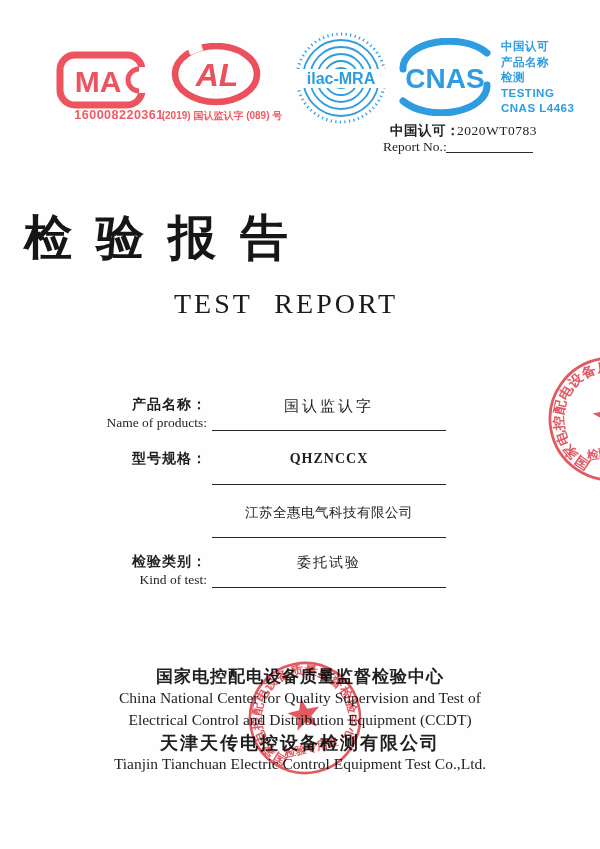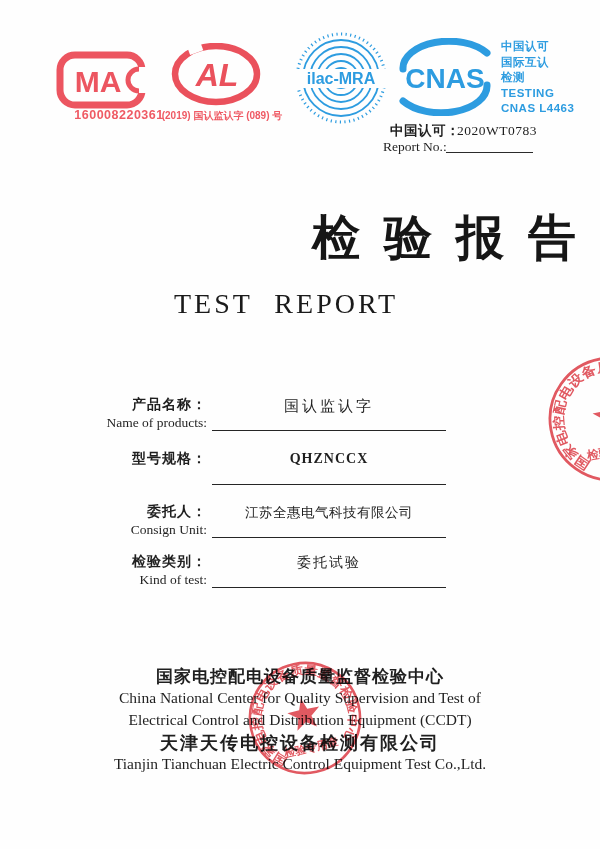--- a/index.html
+++ b/index.html
@@ -11,21 +11,21 @@
   .cal-cap{left:152px;top:109px;width:140px;text-align:center;font-size:10px;font-weight:700;
            color:#ef5a64;white-space:nowrap;}
   .cnas-side{left:501px;top:39px;width:95px;color:#2d9ce0;font-weight:700;font-size:11.5px;
              line-height:15.5px;letter-spacing:.5px;white-space:nowrap;}
   
   .rep-cn{left:390px;top:122px;font-size:13.5px;font-weight:700;letter-spacing:.5px;}
   .rep-val{left:457px;top:123px;font-size:13.5px;font-family:"Liberation Serif",serif;letter-spacing:.5px;}
   .rep-en{left:383px;top:139px;font-size:13.5px;font-family:"Liberation Serif",serif;}
   .rep-line{left:446px;top:139px;width:87px;height:13px;border-bottom:1.6px solid #2b2b2b;}
   
-  .title-cn{left:0;top:206px;width:600px;text-align:right;font-size:48px;font-weight:800;
+  .title-cn{left:0;top:206px;width:600px;text-align:left;font-size:48px;font-weight:800;
             letter-spacing:24px;text-indent:24px;color:#161616;}
   .title-en{left:0;top:288px;width:572px;text-align:center;font-size:28px;
             font-family:"Liberation Serif",serif;letter-spacing:3px;word-spacing:12px;color:#1a1a1a;}
   
   .f-row{left:0;width:600px;height:40px;}
   .f-label{position:absolute;left:0;top:0;width:207px;text-align:right;}
   .f-label .cn{display:block;font-size:14px;font-weight:700;letter-spacing:1px;padding-left:44px;}
   .f-label .en{display:block;font-size:13.5px;font-family:"Liberation Serif",serif;margin-top:1px;}
   .f-value{position:absolute;left:212px;top:0;width:234px;height:33px;text-align:center;
            border-bottom:1.6px solid #262626;font-size:15px;padding-top:1px;}
@@ -80,21 +80,21 @@
   </svg>
 
   <svg class="abs" style="left:396px;top:38px" width="98" height="78" viewBox="0 0 98 78">
     <path d="M 7,31 A 46,27 0 0 1 91,15" fill="none" stroke="#2d9ce0" stroke-width="7" stroke-linecap="round"></path>
     <path d="M 91,47 A 46,27 0 0 1 7,63" fill="none" stroke="#2d9ce0" stroke-width="7" stroke-linecap="round"></path>
     <text x="49" y="50" text-anchor="middle" font-size="28" font-weight="bold" fill="#2d9ce0" font-family="Liberation Sans, sans-serif">CNAS</text>
   </svg>
 
   <div class="abs cnas-side">
     <div>中国认可</div>
-    <div>国际互认</div>
+    <div>产品名称</div>
     <div>检测</div>
     <div>TESTING</div>
     <div>CNAS L4463</div>
   </div>
 
   <div class="abs rep-cn">中国认可：</div>
   <div class="abs rep-val">2020WT0783</div>
   <div class="abs rep-en">Report No.:</div>
   <div class="abs rep-line"></div>
 
@@ -110,24 +110,20 @@
   </div>
 
   <div class="abs f-row" style="top:450px">
     <div class="f-label">
       <span class="cn">型号规格：</span>
     </div>
     <div class="f-value v1">QHZNCCX</div>
   </div>
 
   <div class="abs f-row" style="top:503px">
-    <div class="f-label">
-      <span class="cn">委托人：</span>
-      <span class="en">Consign Unit:</span>
-    </div>
     <div class="f-value v2">江苏全惠电气科技有限公司</div>
   </div>
 
   <div class="abs f-row" style="top:553px">
     <div class="f-label">
       <span class="cn">检验类别：</span>
       <span class="en">Kind of test:</span>
     </div>
     <div class="f-value v3">委托试验</div>
   </div>

